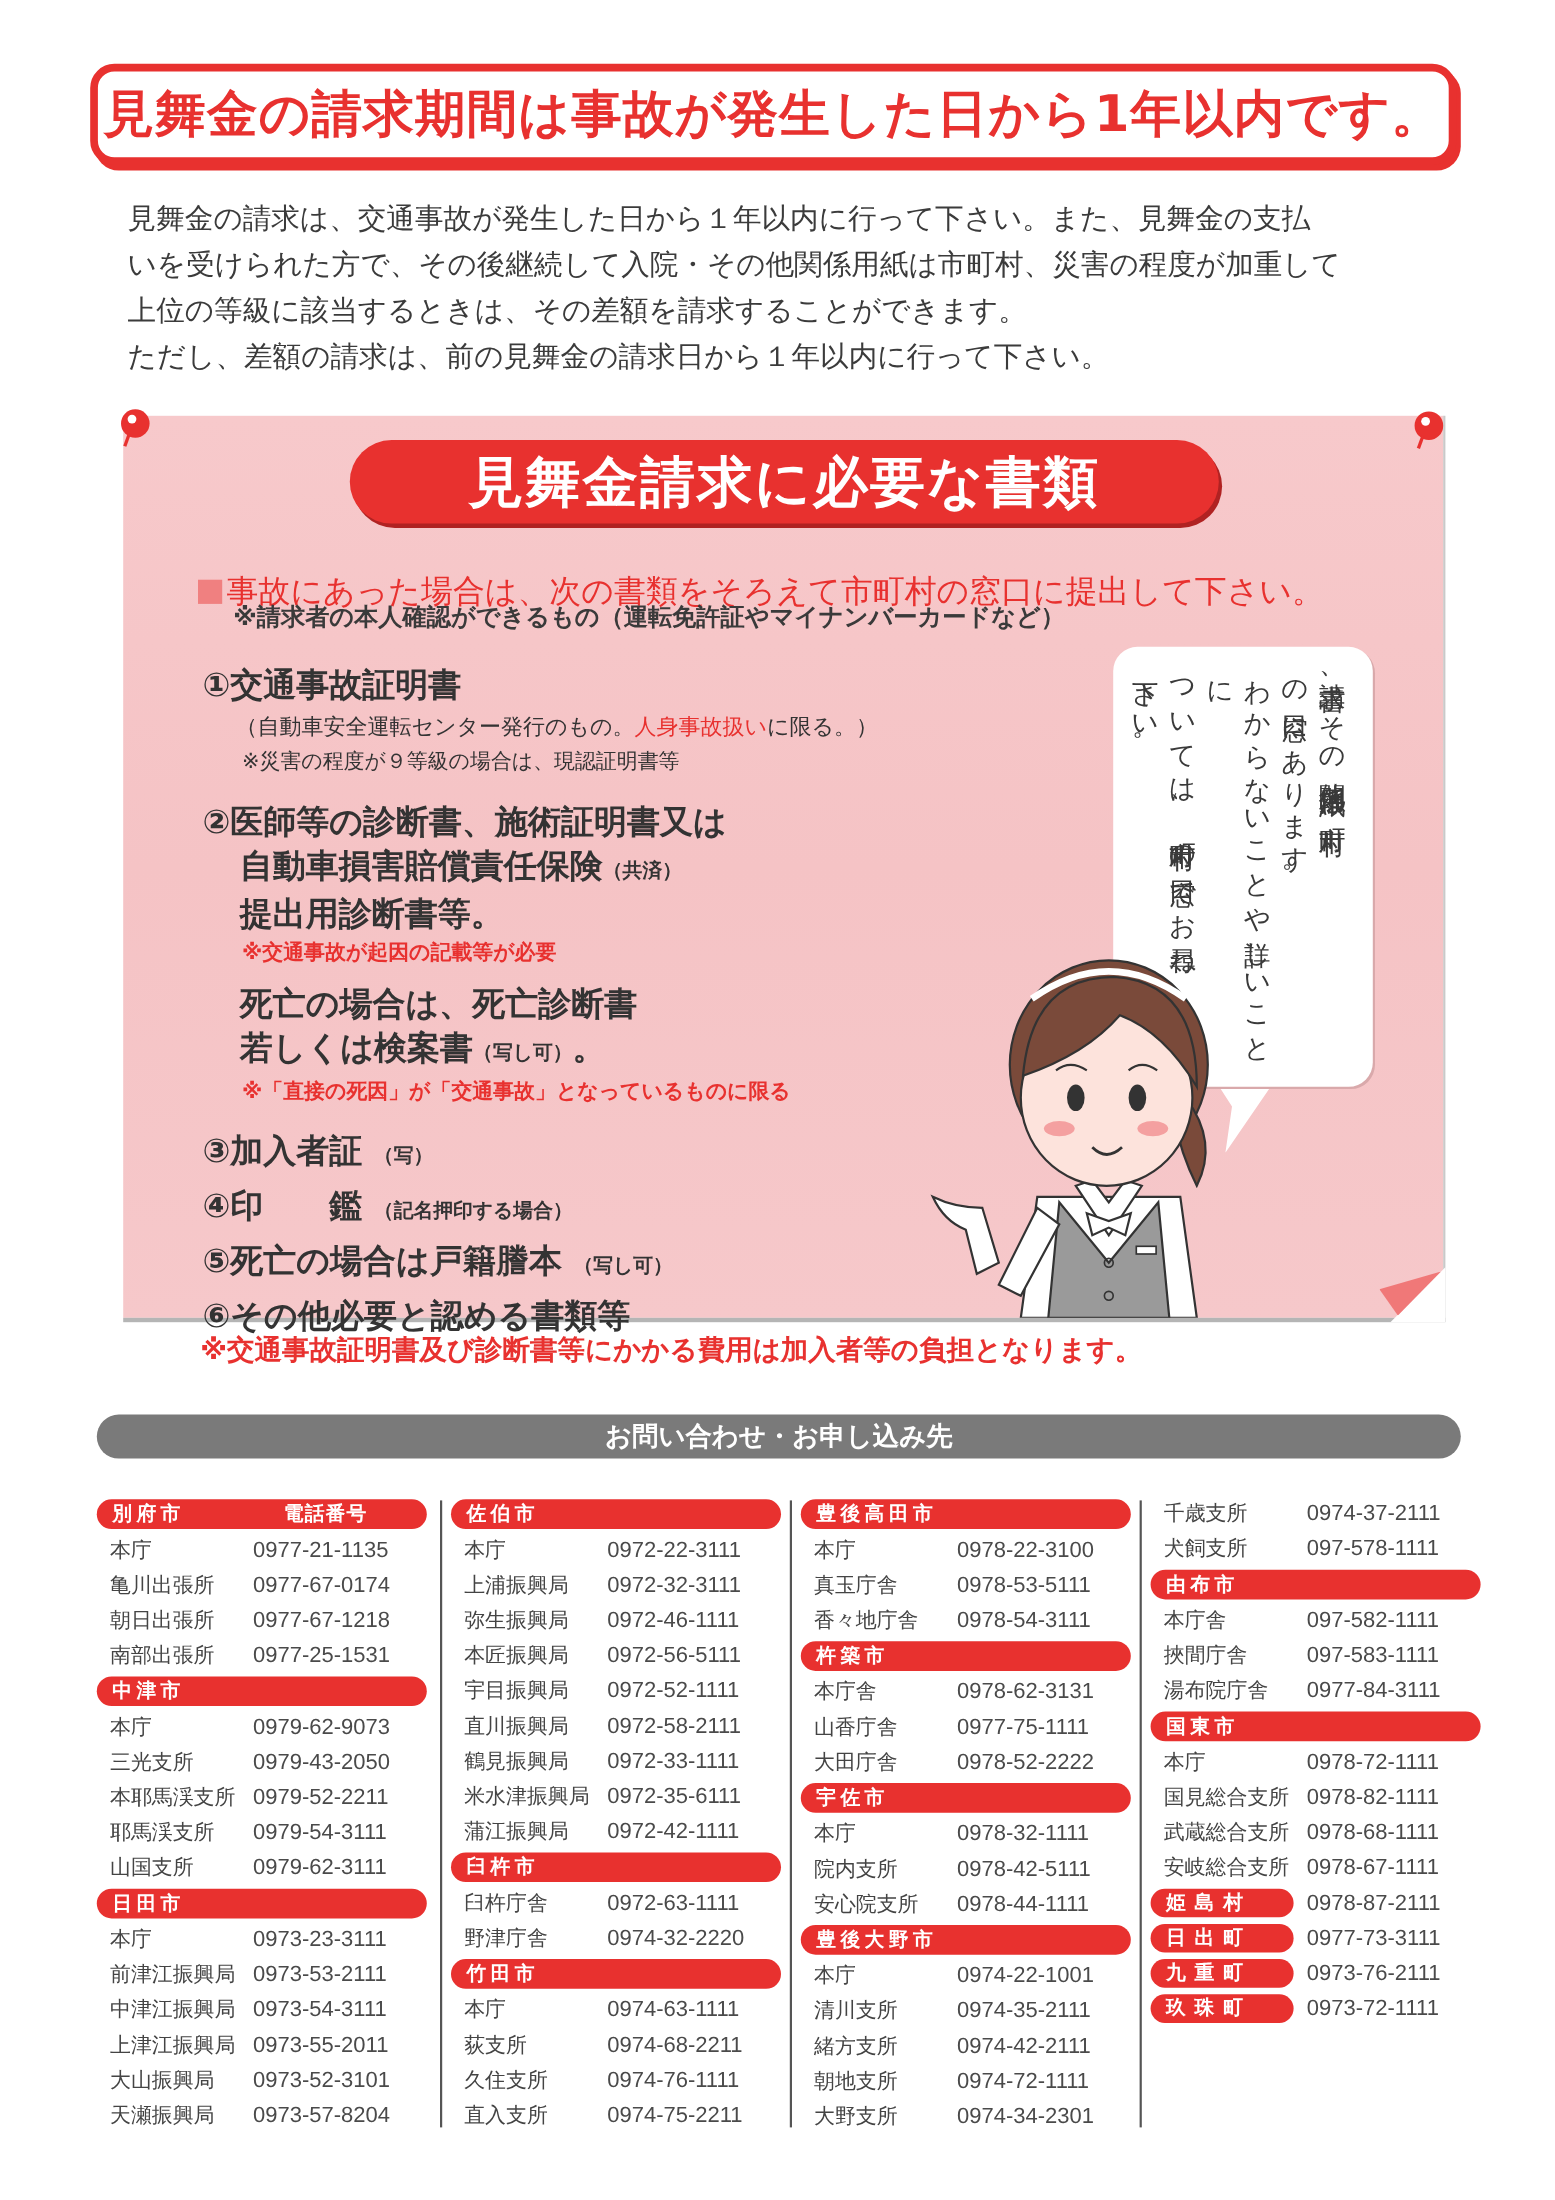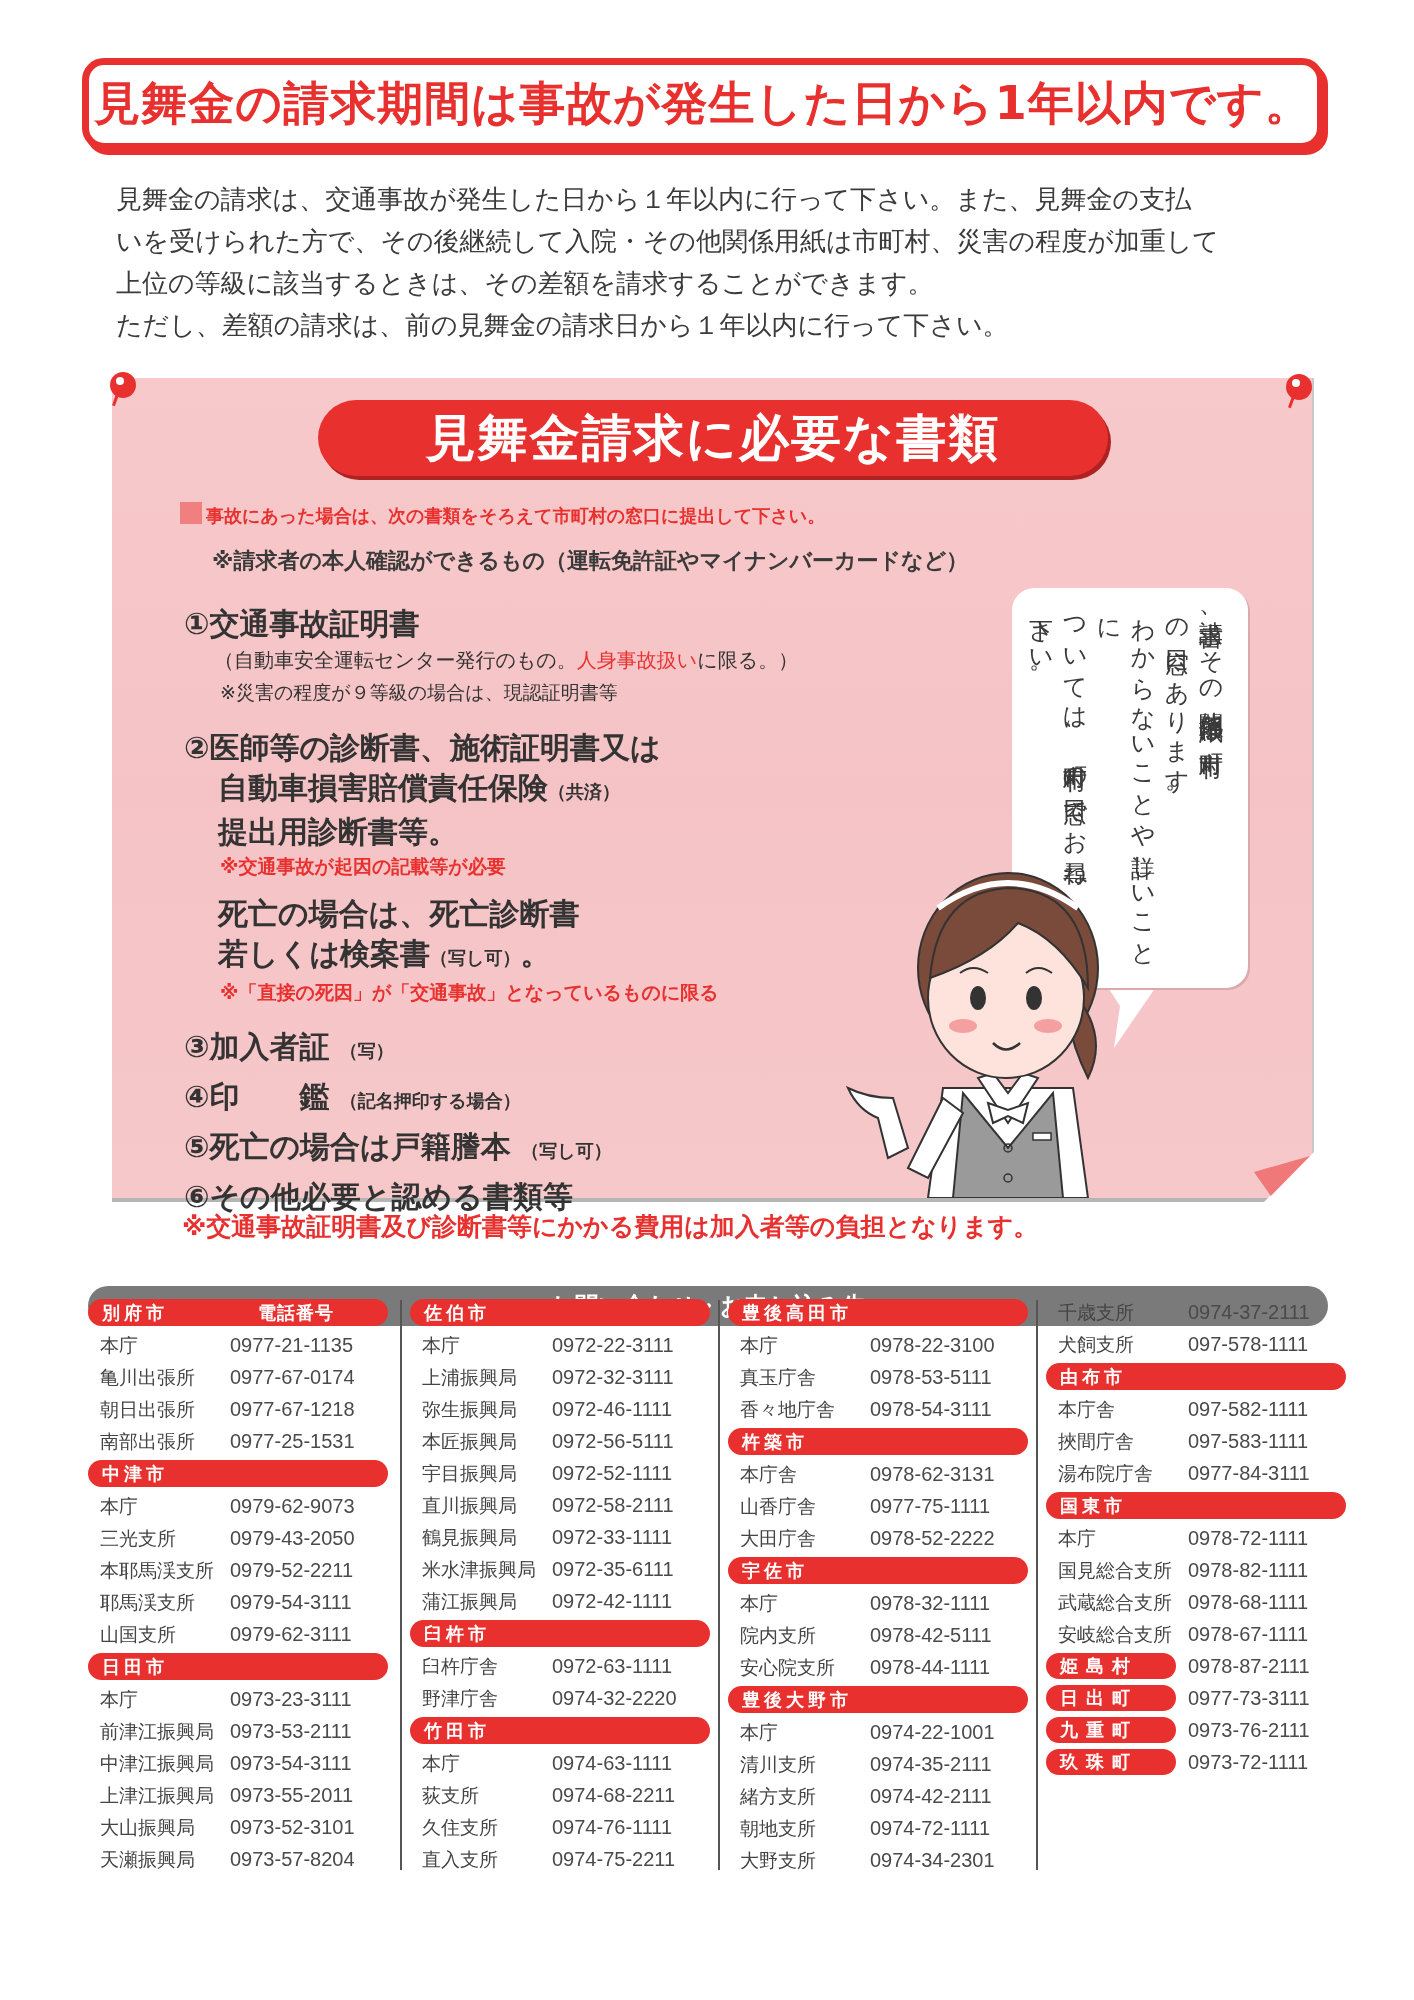--- a/index.html
+++ b/index.html
@@ -25,21 +25,21 @@
   .panel .fold { position:absolute; right:2px; bottom:2px; width:56px; height:40px;
     background:#f07878; clip-path:polygon(0 40%,100% 0,30% 100%); }
   .pin { position:absolute; width:26px; height:26px; border-radius:50%; background:#e8312f; }
   .pin::after { content:""; position:absolute; left:6px; top:5px; width:8px; height:8px; border-radius:50%; background:#fff; }
   .pin::before { content:""; position:absolute; left:4px; top:22px; width:3px; height:12px; background:#e8312f; transform:rotate(20deg); }
 
   .panel-title { position:absolute; left:206px; top:22px; width:790px; height:76px; border-radius:38px;
     background:#e8312f; box-shadow:3px 4px 0 #b02222; display:flex; align-items:center; justify-content:center; }
   .panel-title span { color:#fff; font-size:50px; font-weight:bold; letter-spacing:2px; }
 
-  .instr { position:absolute; left:68px; top:124px; font-size:18px; color:#e8312f; font-weight:bold; white-space:nowrap; }
+  .instr { position:absolute; left:68px; top:140px; font-size:29px; color:#e8312f; font-weight:normal; white-space:nowrap; }
   .instr .sq { display:inline-block; width:22px; height:22px; background:#f08080; margin-right:4px; vertical-align:-2px; }
   .idnote { position:absolute; left:100px; top:168px; font-size:22px; font-weight:bold; color:#3a3a3a; white-space:nowrap; }
 
   .doc-list { position:absolute; left:72px; top:210px; width:700px;margin-top:16px; }
   .doc { position:relative; }
   .doc .big { font-size:30px; font-weight:bold; color:#333; line-height:40px; white-space:nowrap; }
   .doc .small { font-size:18px; font-weight:bold; }
   .doc .sub { font-size:20px; color:#333; line-height:32px; white-space:nowrap; }
   .doc .red { color:#e8312f; }
   .doc .rednote { font-size:19px; color:#e8312f; font-weight:bold; line-height:28px; white-space:nowrap; }
@@ -56,21 +56,21 @@
   
   .woman { position:absolute; left:726px; top:470px; width:330px; height:350px; }
 
   .cost-note { position:absolute; left:182px; top:1210px; font-size:25px; font-weight:bold; color:#e8312f; white-space:nowrap; }
 
   
   .contact-bar { position:absolute; left:88px; top:1286px; width:1240px; height:40px; border-radius:20px;
     background:#7a7a7a; display:flex; align-items:center; justify-content:center; }
   .contact-bar span { color:#fff; font-weight:bold; font-size:24px; }
 
-  .cols { position:absolute; left:88px; top:1296px; width:1244px; height:580px; }
+  .cols { position:absolute; left:88px; top:1360px; width:1244px; height:580px; }
   .col { position:absolute; top:0; width:300px; }
   .col.c1 { left:0; } .col.c2 { left:322px; } .col.c3 { left:640px; } .col.c4 { left:958px; }
   .vline { position:absolute; top:4px; width:2px; height:570px; background:#555; }
   .hdr { height:27px; border-radius:14px; background:#e8312f; margin:3px 0 3px 0; position:relative;
     color:#fff; font-size:18px; font-weight:bold; line-height:27px; padding-left:14px; letter-spacing:4px; box-sizing:border-box; }
   .hdr .phone-h { position:absolute; left:170px; top:0; letter-spacing:1px; }
   .row { height:32px; line-height:32px; font-size:19px; color:#444; position:relative; white-space:nowrap; }
   .row .n { position:absolute; left:12px; }
   .row .p { position:absolute; left:142px; font-family:"Liberation Sans", sans-serif; font-size:20px; color:#4a4a4a; }
   .pillrow { height:32px; position:relative; }

